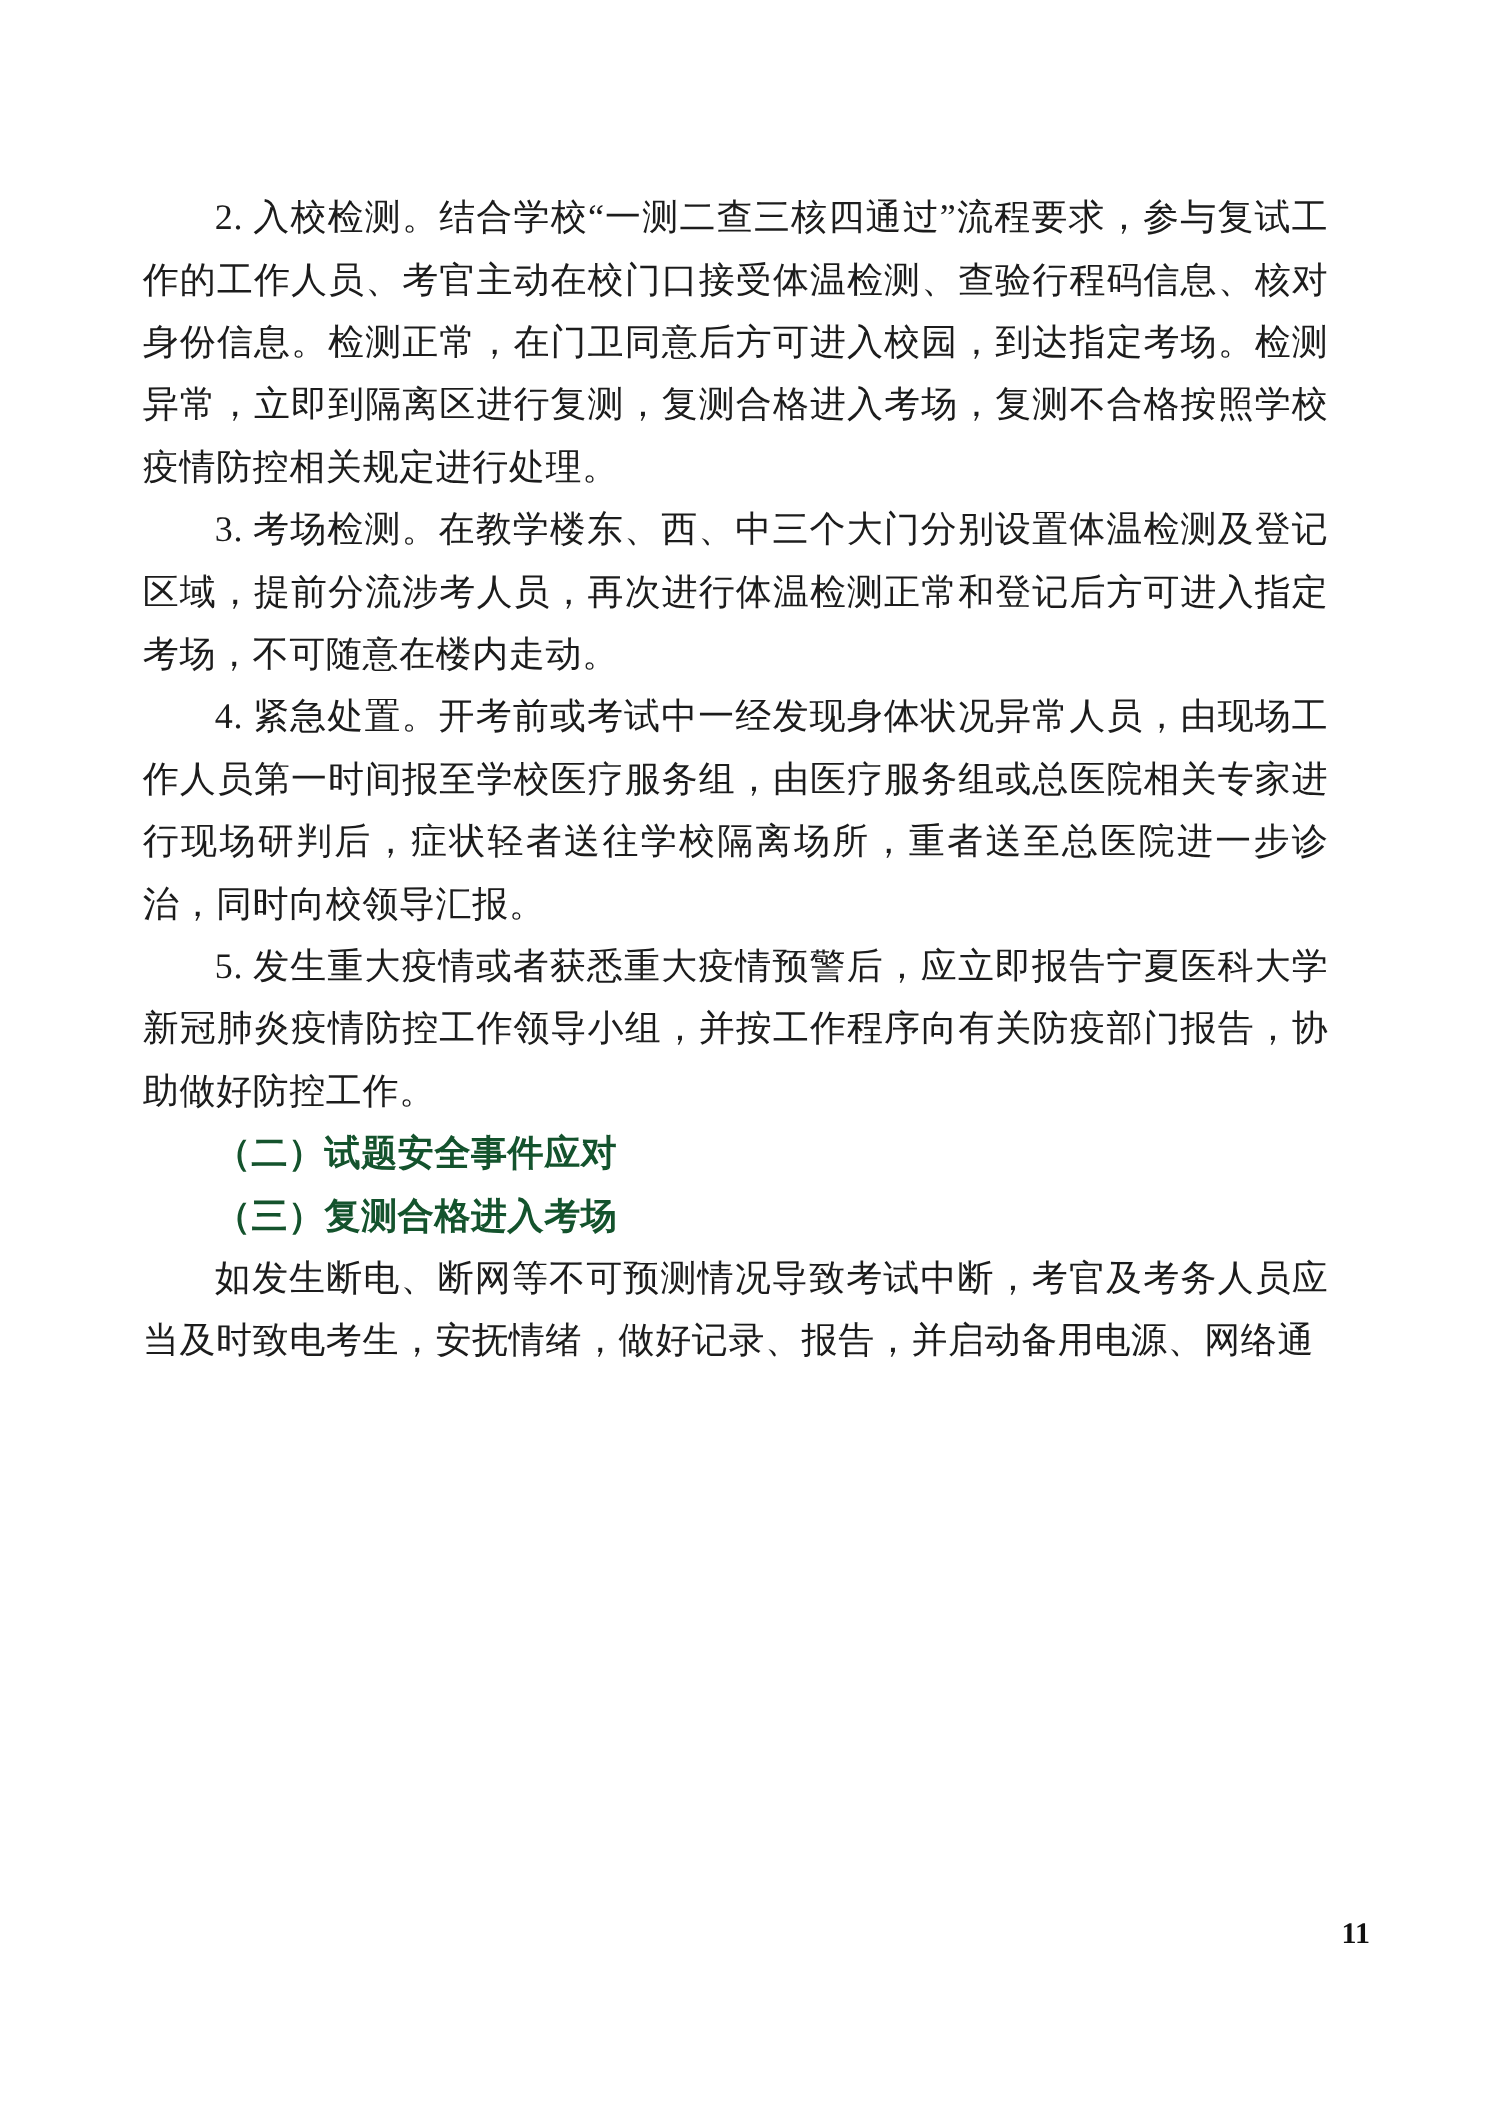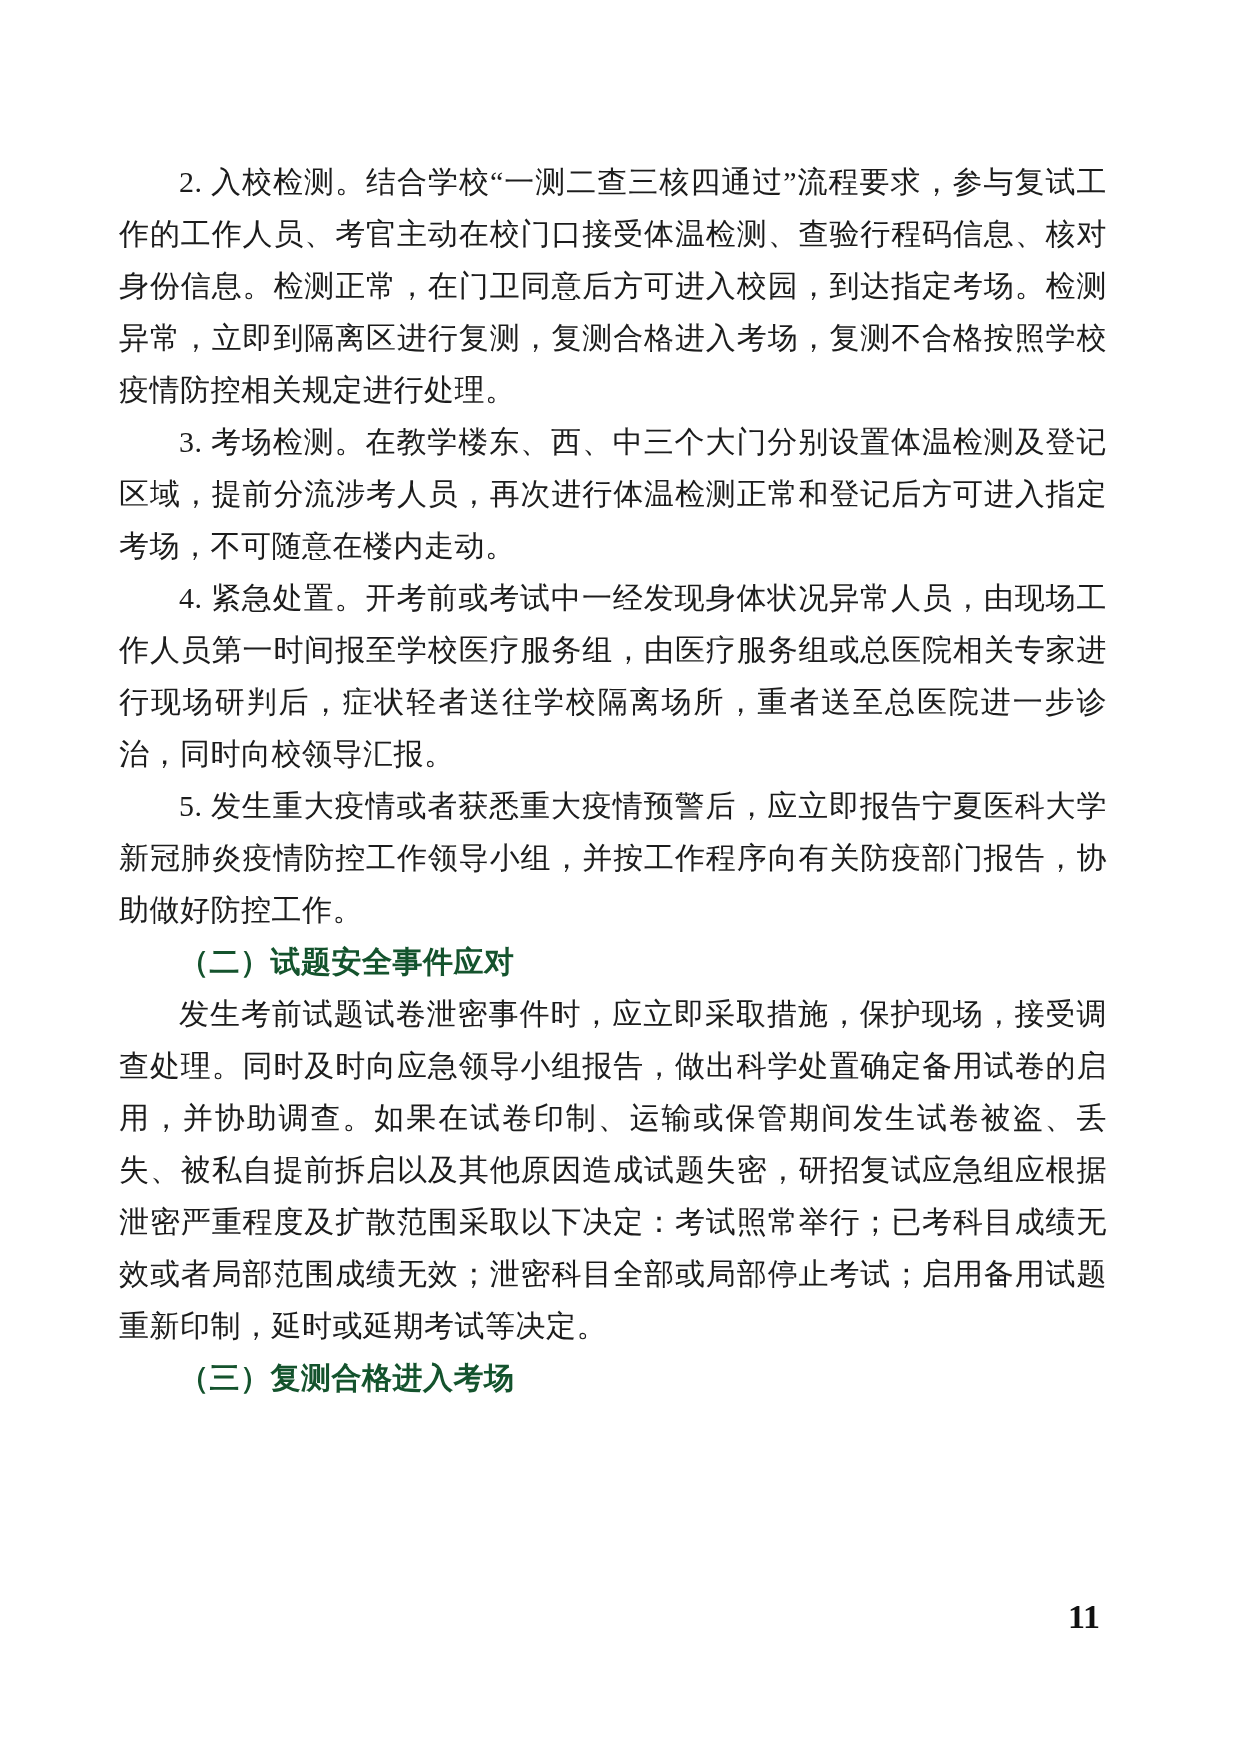--- a/index.html
+++ b/index.html
@@ -32,35 +32,35 @@
     text-justify: inter-ideograph;
     text-indent: 2em;
     font-family: "Liberation Serif", serif;
   }
   .heading {
     font-weight: 700;
     color: #14532d;
   }
   .page-number {
     position: absolute;
-    left: 1068px;
+    left: 1118px;
     top: 1598px;
-    font-size: 34px;
+    font-size: 25px;
     font-weight: 700;
     color: #111111;
     font-family: "Liberation Serif", serif;
   }
 </style>
 </head>
 <body>
 
 <div class="page">
   <div class="content">
     <p class="para">2. 入校检测。结合学校“一测二查三核四通过”流程要求，参与复试工作的工作人员、考官主动在校门口接受体温检测、查验行程码信息、核对身份信息。检测正常，在门卫同意后方可进入校园，到达指定考场。检测异常，立即到隔离区进行复测，复测合格进入考场，复测不合格按照学校疫情防控相关规定进行处理。</p>
     <p class="para">3. 考场检测。在教学楼东、西、中三个大门分别设置体温检测及登记区域，提前分流涉考人员，再次进行体温检测正常和登记后方可进入指定考场，不可随意在楼内走动。</p>
     <p class="para">4. 紧急处置。开考前或考试中一经发现身体状况异常人员，由现场工作人员第一时间报至学校医疗服务组，由医疗服务组或总医院相关专家进行现场研判后，症状轻者送往学校隔离场所，重者送至总医院进一步诊治，同时向校领导汇报。</p>
     <p class="para">5. 发生重大疫情或者获悉重大疫情预警后，应立即报告宁夏医科大学新冠肺炎疫情防控工作领导小组，并按工作程序向有关防疫部门报告，协助做好防控工作。</p>
     <p class="para heading">（二）试题安全事件应对</p>
-    <p class="para">发生考前试题试卷泄密事件时，应立即采取措施，保护现场，接受调查处理。同时及时向应急领导小组报告，做出科学处置确定备用试卷的启用，并协助调查。如果在试卷印制、运输或保管期间发生试卷被盗、丢失、被私自提前拆启以及其他原因造成试题失密，研招复试应急组应根据泄密严重程度及扩散范围采取以下决定：考试照常举行；已考科目成绩无效或者局部范围成绩无效；泄密科目全部或局部停止考试；启用备用试题重新印制，延时或延期考试等决定。</p>
     <p class="para heading">（三）复测合格进入考场</p>
+    <p class="para">如发生断电、断网等不可预测情况导致考试中断，考官及考务人员应当及时致电考生，安抚情绪，做好记录、报告，并启动备用电源、网络通</p>
   </div>
   <div class="page-number">11</div>
 </div>
 
 </body></html>

